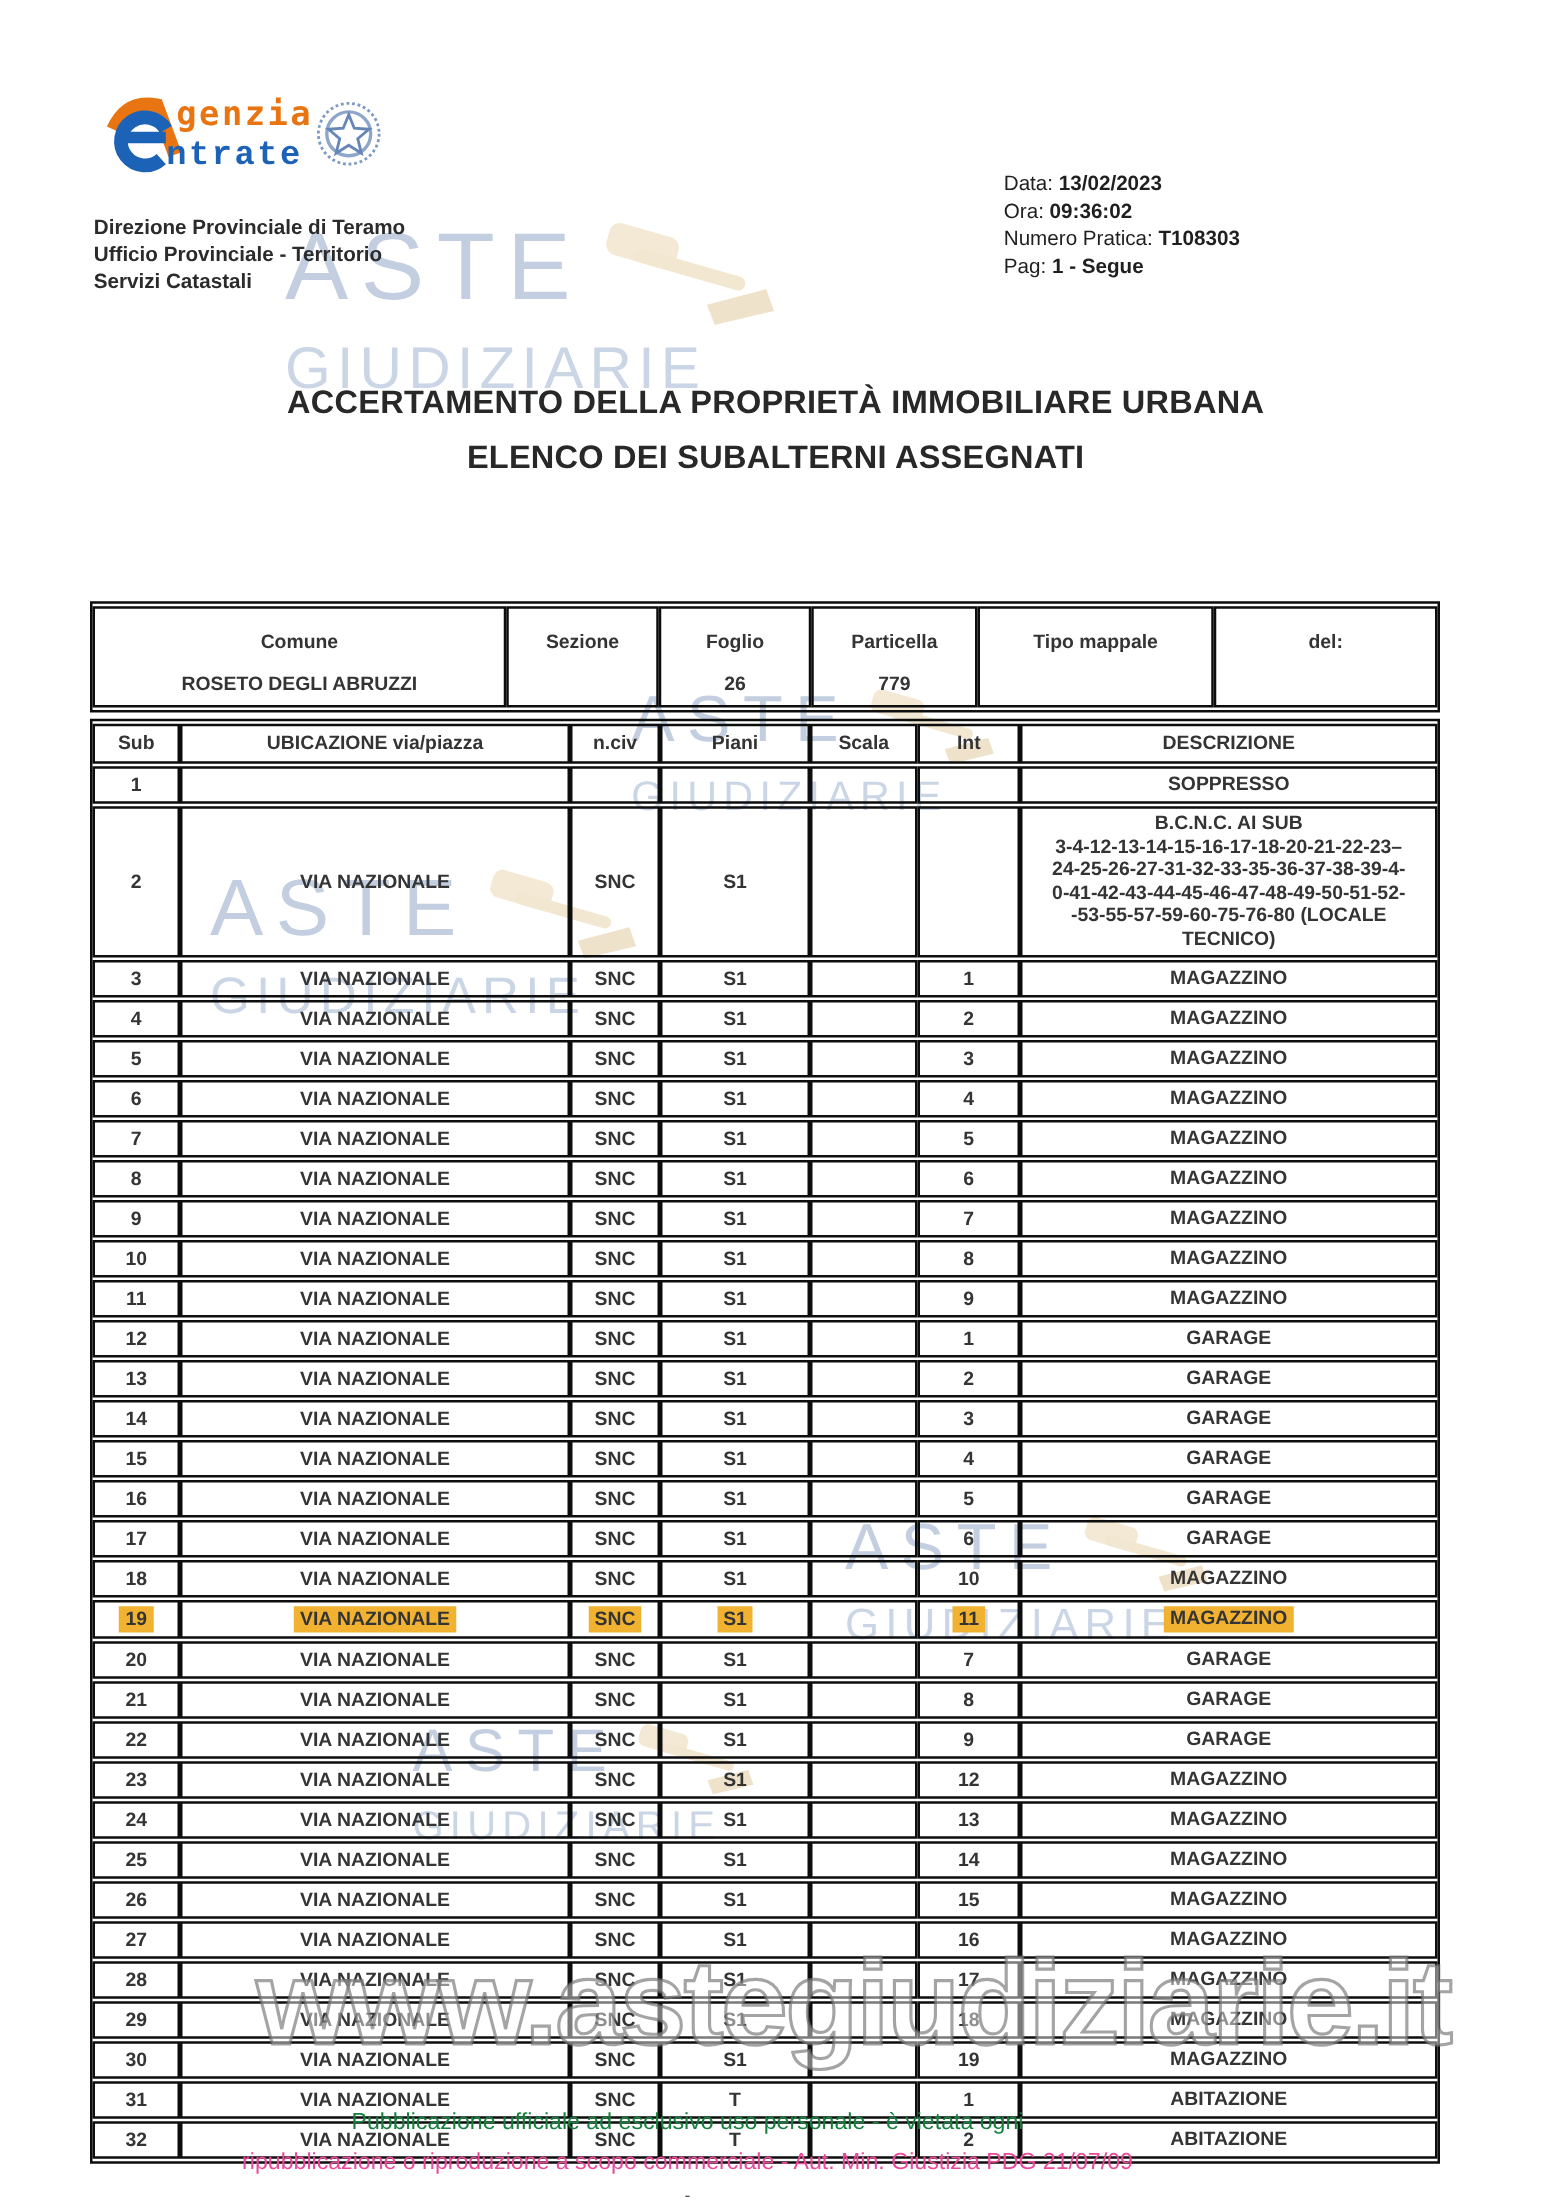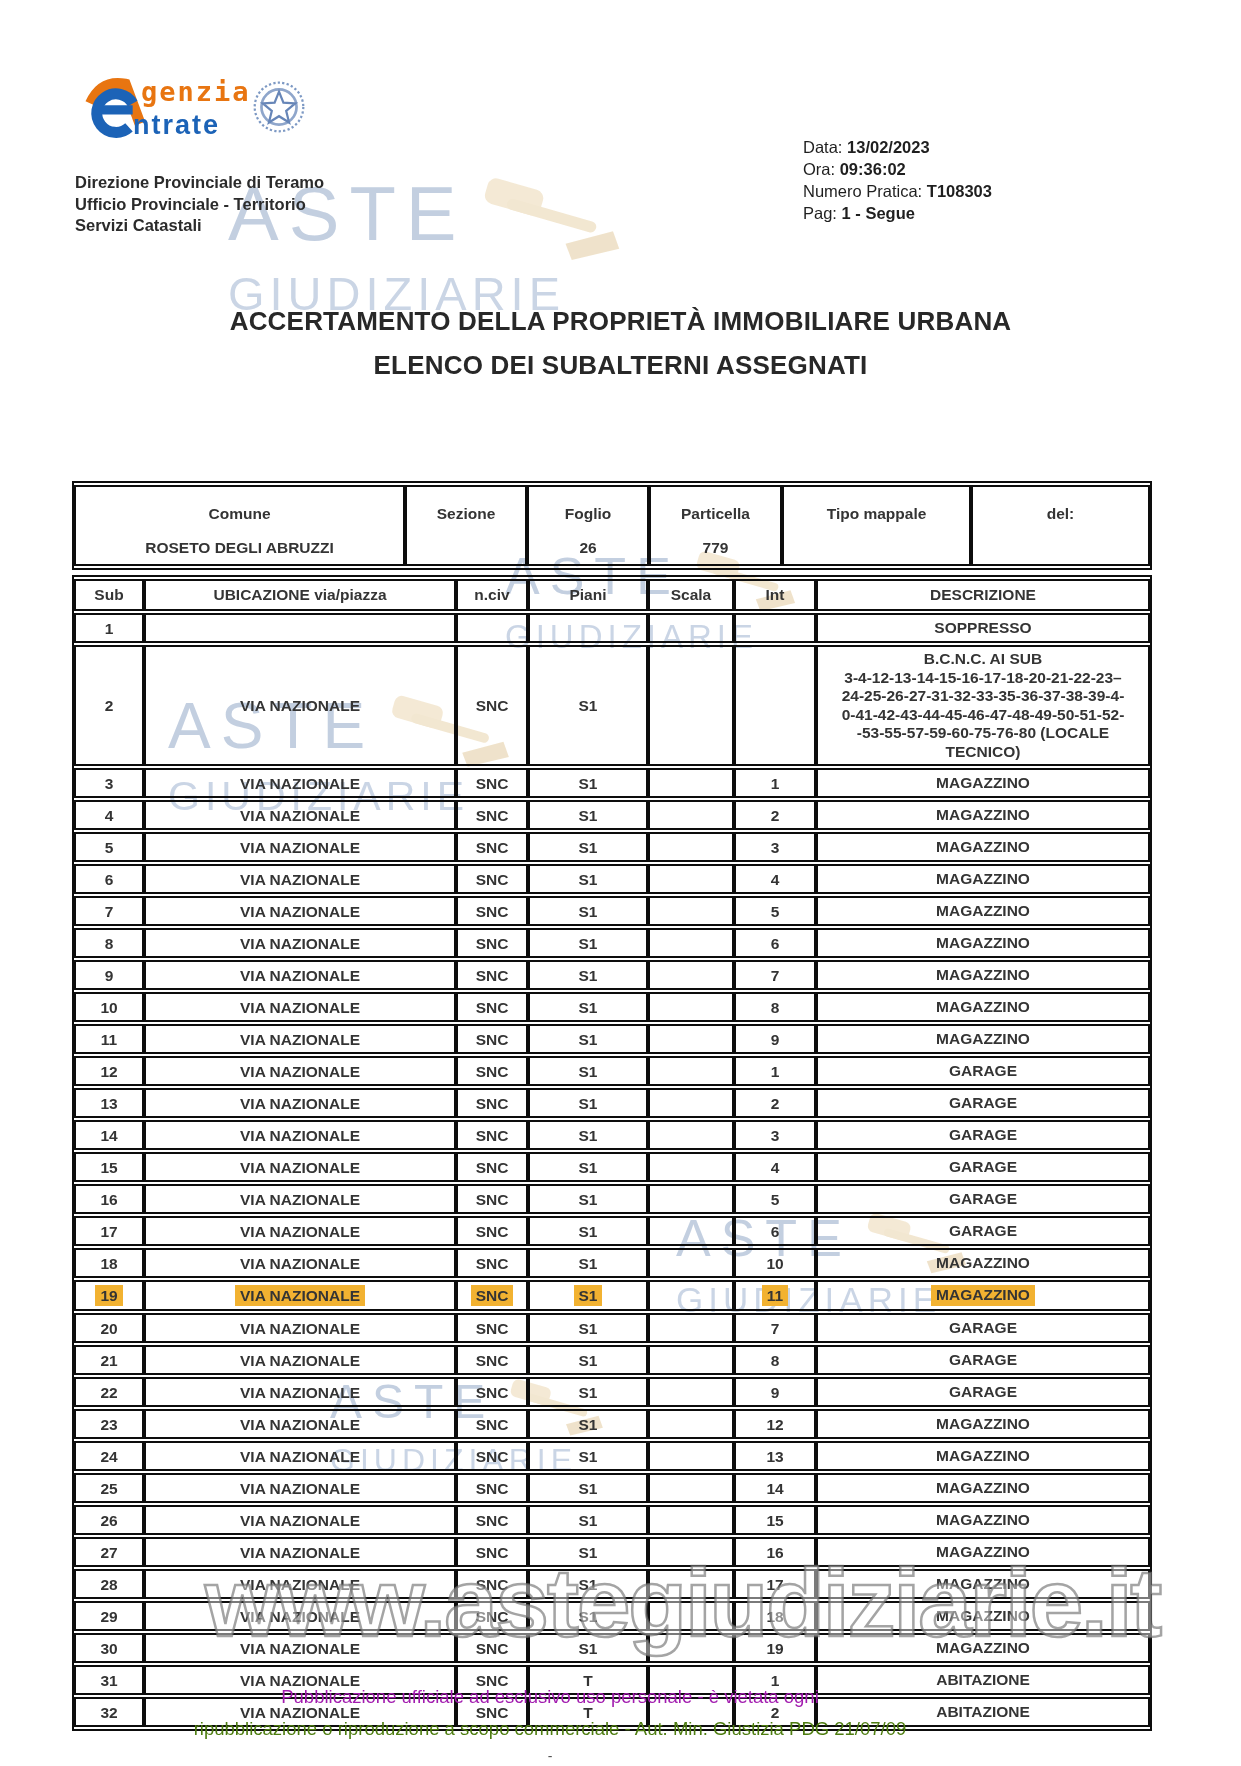--- a/index.html
+++ b/index.html
@@ -14,21 +14,21 @@
   html,body{background:#ffffff;}
   .page{
     position:relative;width:1241px;height:1766px;background:#fff;
     font-family:"Liberation Sans",sans-serif;color:var(--ink);overflow:hidden;
   }
   
   .logo-block{position:absolute;left:85px;top:74px;width:230px;height:78px;z-index:1;}
   .logo-glyph{position:absolute;left:0;top:0;}
   .logo-word1{position:absolute;left:56px;top:2px;font-family:"DejaVu Sans Mono",monospace;
     font-weight:bold;font-size:27px;letter-spacing:2px;color:var(--logo-orange);}
-  .logo-word2{position:absolute;left:48px;top:36px;font-family:Liberation Sans, sans-serif;
+  .logo-word2{position:absolute;left:48px;top:36px;font-family:Liberation Mono, monospace;
     font-weight:bold;font-size:27px;letter-spacing:2px;color:var(--logo-blue);}
   .emblem{position:absolute;left:252px;top:80px;z-index:1;}
   .office-lines{position:absolute;left:75px;top:172px;font-size:16.5px;font-weight:bold;
     line-height:21.5px;color:#2b2b2b;z-index:1;}
   .meta-block{position:absolute;left:803px;top:136px;font-size:16.5px;line-height:22px;color:#1f1f1f;z-index:1;}
   .meta-row .v{font-weight:bold;text-align:right;}
   
   .titles{position:absolute;left:0;top:306px;width:100%;text-align:center;z-index:1;}
   .title-line{font-size:26px;font-weight:bold;color:#282828;letter-spacing:.2px;}
   .title-line + .title-line{margin-top:13px;}
@@ -50,23 +50,23 @@
   .wm{position:absolute;z-index:0;color:var(--wm);opacity:.62;pointer-events:none;}
   .wm-row{display:flex;align-items:flex-start;}
   .wm-aste{font-weight:normal;letter-spacing:10px;line-height:1;}
   .wm-giud{font-weight:400;letter-spacing:5px;line-height:1;margin-top:6px;color:#ABBCD6;}
   .gavel{margin-left:6px;opacity:.9;}
   .wm-url{position:absolute;left:205px;top:1548px;z-index:2;font-size:96px;font-weight:bold;
     letter-spacing:-2px;color:rgba(255,255,255,0.45);
     -webkit-text-stroke:2.5px rgba(115,115,115,0.65);white-space:nowrap;pointer-events:none;}
   
   .footer-1{position:absolute;left:0;top:1686px;width:1100px;text-align:center;
-    font-size:18.5px;color:#a21caf;z-index:3;}
+    font-size:18.5px;color:#15803d;z-index:3;}
   .footer-2{position:absolute;left:0;top:1718px;width:1100px;text-align:center;
-    font-size:18.5px;color:#4d7c0f;z-index:3;}
+    font-size:18.5px;color:#ec4899;z-index:3;}
   .footer-dash{position:absolute;left:0;top:1748px;width:1100px;text-align:center;
     font-size:14px;color:#555;z-index:3;}
 </style>
 </head>
 <body>
 
 <div class="page">
 
   <svg width="0" height="0" style="position:absolute" aria-hidden="true">
     <symbol id="gavel-shape" viewBox="0 0 120 70">

